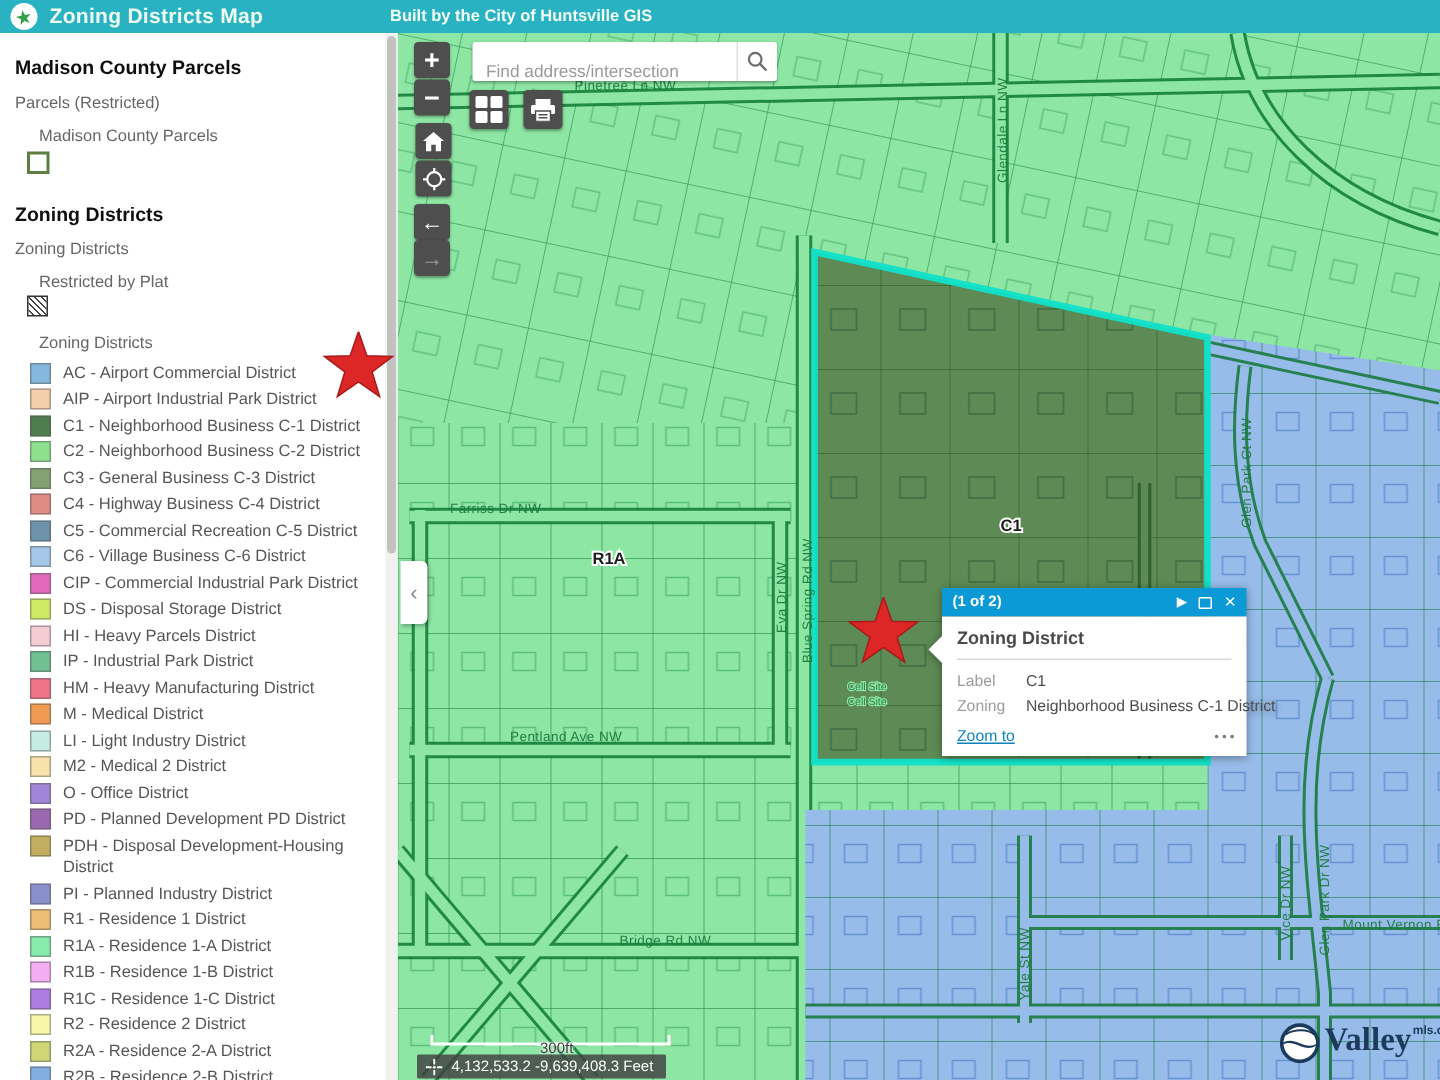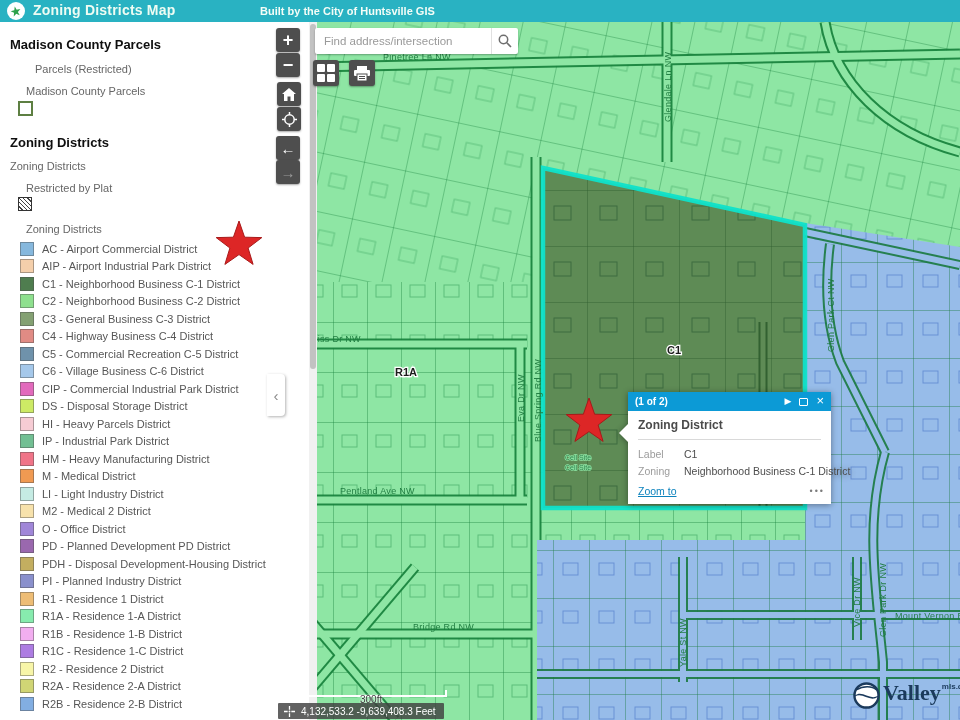--- a/index.html
+++ b/index.html
@@ -7,29 +7,29 @@
   #stage { position:relative; width:960px; height:720px; overflow:hidden; }
 
   
   #header { position:absolute; left:0; top:0; width:960px; height:22px; background:#29b2c2; z-index:50; display:flex; align-items:center; }
   #logo { position:absolute; left:7px; top:2px; width:18px; height:18px; background:#fff; border-radius:50%; display:flex; align-items:center; justify-content:center; }
   #logo span { color:#2fa14b; font-size:13px; line-height:1; transform:rotate(-12deg); }
   #app-title { position:absolute; left:33px; top:2px; font-size:14px; font-weight:bold; color:#eefcf3; letter-spacing:.2px; }
   #app-subtitle { position:absolute; left:260px; top:5px; font-size:11px; font-weight:bold; color:#f4fdf7; }
 
   
-  #sidebar { position:absolute; left:0; top:22px; width:317px; height:698px; background:#fff; z-index:20; overflow:hidden; }
+  #sidebar { position:absolute; left:0; top:22px; width:265px; height:698px; background:#fff; z-index:20; overflow:hidden; }
   #sidebar-scroll { position:absolute; right:0; top:0; width:8px; height:698px; background:#f1f1f1; }
   #sidebar-thumb { position:absolute; right:1px; top:2px; width:6px; height:345px; background:#c2c2c2; border-radius:3px; }
   .sb-pad { padding-left:10px; }
   .sb-h1 { font-size:13px; font-weight:bold; color:#0f0f0f; }
   .sb-layer { font-size:11px; color:#666; }
   .sb-sub { font-size:11px; color:#666; }
   #parcels-title { margin-top:15px; }
-  #parcels-layer { margin-top:11px;margin-left:25px; }
+  #parcels-layer { margin-top:11px; }
   #parcels-sublayer { margin-top:10px; margin-left:16px; }
   #parcels-checkbox { margin-top:4px; margin-left:18px; width:15px; height:15px; border:2px solid #5d7f42; background:#fff; }
   #zoning-title { margin-top:19px; }
   #zoning-layer { margin-top:10px; }
   #restricted-label { margin-top:10px; margin-left:16px; }
   #restricted-swatch { margin-top:3px; margin-left:18px; width:14px; height:14px; border:1px solid #333; background:repeating-linear-gradient(45deg,#fff 0 2px,#444 2px 3px); }
   #legend-title { margin-top:12px; margin-left:16px; }
   #legend-list { margin-top:5px; }
   .legend-row { display:flex; align-items:flex-start; padding:1.5px 0 1.5px 20px; }
   .swatch { width:14px; height:14px; border:1px solid rgba(80,80,80,.45); margin-right:8px; flex-shrink:0; margin-top:0px; }
@@ -51,21 +51,21 @@
   #btn-zoom-out { left:11px; top:31px; font-size:18px; font-weight:bold; }
   #btn-home { left:12px; top:60px; }
   #btn-locate { left:12px; top:85px; }
   #btn-prev { left:11px; top:114px; font-size:15px; }
   #btn-next { left:11px; top:138px; font-size:15px; color:#9b9b9b; }
   #btn-basemap { left:48px; top:38px; width:26px; height:26px; }
   #btn-print { left:84px; top:38px; width:26px; height:26px; }
   #basemap-grid { display:grid; grid-template-columns:8px 8px; grid-template-rows:8px 8px; gap:2px; }
   #basemap-grid i { background:#fff; border-radius:1px; }
 
-  #searchbox { position:absolute; left:50px; top:6px; width:203px; height:26px; background:#fff; border-radius:2px; box-shadow:0 1px 2px rgba(0,0,0,.3); display:flex; align-items:center; z-index:30; }
+  #searchbox { position:absolute; left:50px; top:6px; width:203px; height:26px; background:#fff; border-radius:2px; box-shadow:0 1px 2px rgba(0,0,0,.3); display:flex; align-items:flex-end; z-index:30; }
   #search-input { flex:1; border:none; outline:none; font-size:11.5px; color:#444; padding:0 6px 0 9px; font-family:"Liberation Sans",sans-serif; background:transparent; }
   #search-input::placeholder { color:#9a9a9a; }
   #search-btn { width:27px; height:100%; border:none; background:transparent; border-left:1px solid #e0e0e0; display:flex; align-items:center; justify-content:center; cursor:pointer; }
 
   #collapse-tab { position:absolute; left:2px; top:352px; width:18px; height:42px; background:#fff; border-radius:0 4px 4px 0; box-shadow:1px 1px 3px rgba(0,0,0,.3); display:flex; align-items:center; justify-content:center; color:#8a8a8a; font-size:15px; cursor:pointer; z-index:30; }
 
   
   #popup { position:absolute; left:363px; top:370px; width:203px; height:112px; z-index:40; filter:drop-shadow(0 1px 3px rgba(0,0,0,.4)); }
   #popup-pointer { position:absolute; left:-9px; top:32px; width:0; height:0; border:9px solid transparent; border-right-color:#fff; border-left:none; }
   #popup-header { position:absolute; left:0; top:0; right:0; height:19px; background:#0c9ad6; color:#fff; display:flex; align-items:center; padding:0 7px;justify-content:space-between; }

